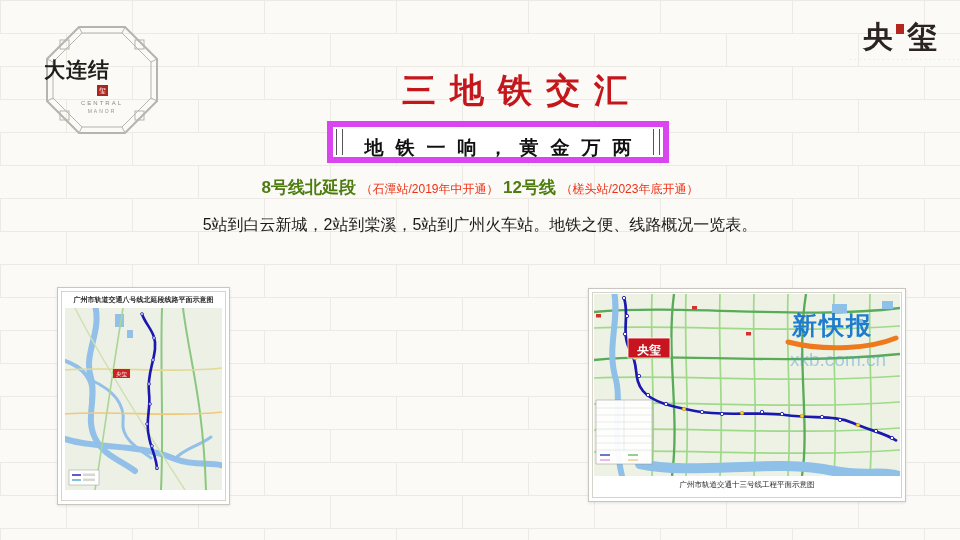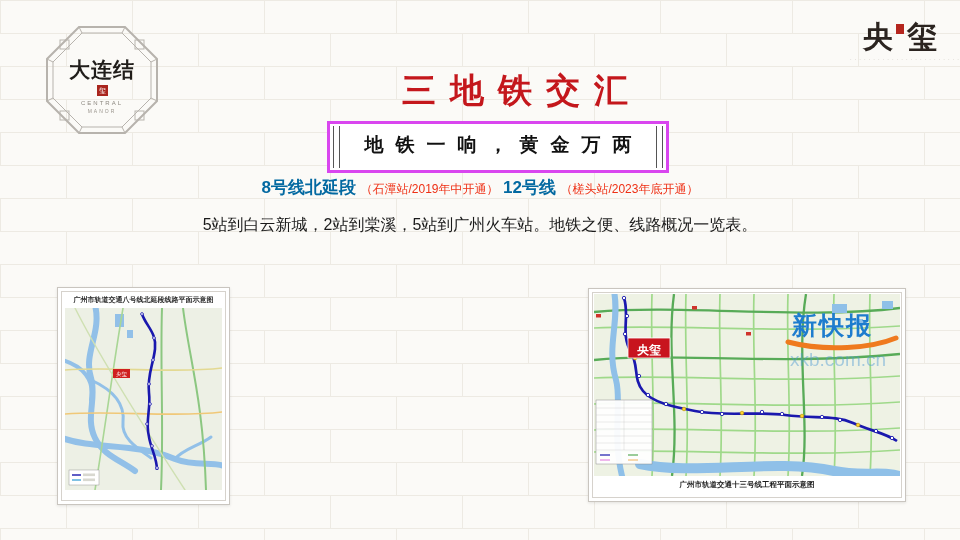--- a/index.html
+++ b/index.html
@@ -3,69 +3,69 @@
 <meta charset="utf-8">
 <style>
   html,body{margin:0;padding:0;}
   body{width:960px;height:540px;font-family:"Liberation Sans",sans-serif;}
   .slide{position:relative;width:960px;height:540px;background:#fbfaf7;overflow:hidden;}
   .bricks{position:absolute;left:0;top:0;width:960px;height:540px;}
 
   
   .logo-left{position:absolute;left:44px;top:24px;width:116px;height:112px;}
   .logo-left svg{position:absolute;left:0;top:0;}
-  .ll-name{position:absolute;left:0;top:32px;width:100%;text-align:center;
+  .ll-name{position:absolute;left:0;top:32px;width:100%;
     font-family:"DejaVu Serif",serif;font-weight:bold;font-size:21px;color:#201d1a;letter-spacing:1px;}
   .ll-seal{position:absolute;left:53px;top:61px;width:11px;height:11px;background:#a9251d;
     color:#fff;font-size:7px;line-height:11px;text-align:center;}
   .ll-en1{position:absolute;left:0;top:76px;width:100%;text-align:center;font-size:6px;
     letter-spacing:2px;color:#8d8880;}
   .ll-en2{position:absolute;left:0;top:84px;width:100%;text-align:center;font-size:5px;
     letter-spacing:2px;color:#9a958d;}
 
   
   .logo-right{position:absolute;left:850px;top:20px;width:100px;height:52px;text-align:center;}
   .lr-name{display:flex;justify-content:center;align-items:flex-end;
     font-family:"DejaVu Serif",serif;font-weight:bold;font-size:30px;color:#2b2420;line-height:34px;}
   .lr-seal{display:inline-block;width:8px;height:10px;background:#b5261e;margin:0 3px 20px 3px;}
   .lr-tagline{margin-top:2px;font-size:5px;letter-spacing:3px;color:#b0a79e;white-space:nowrap;}
 
   
   .main-title{position:absolute;left:0;top:68px;width:100%;margin:0;text-align:center;
     font-family:"DejaVu Serif",serif;font-weight:900;font-size:34px;letter-spacing:14px;
     color:#c4171c;transform:translateX(42px);}
-  .banner{position:absolute;left:327px;top:121px;width:342px;height:52px;background:#fff;
-    border:3px solid #d946ef;box-sizing:border-box;}
+  .banner{position:absolute;left:327px;top:121px;width:342px;height:42px;background:#fff;
+    border:6px solid #d946ef;box-sizing:border-box;}
   .banner:before,.banner:after{content:"";position:absolute;top:2px;bottom:2px;width:5px;
     border-left:1px solid #555;border-right:1px solid #555;}
   .banner:before{left:3px;}
   .banner:after{right:3px;}
   .banner span{display:block;text-align:center;line-height:40px;
     font-family:"DejaVu Serif",serif;font-weight:bold;font-size:19px;letter-spacing:12px;
     color:#111;padding-left:12px;}
 
   
   .body-copy{position:absolute;left:0;top:170px;width:100%;text-align:center;line-height:35px;color:#141414;}
-  .body-copy .b{font-weight:bold;font-size:17px;color:#0369a1;}
+  .body-copy .b{font-weight:bold;font-size:17px;color:#4d7c0f;}
   .body-copy .r{font-size:12px;color:#ee2f14;text-align:right;}
   .body-copy .n{font-size:16px;color:#1a1a1a;}
 
   
   .card{position:absolute;background:#fff;border:1px solid #c9c5bf;
     box-shadow:inset 0 0 0 3px #fff,inset 0 0 0 4px #d6d2cc,0 1px 3px rgba(0,0,0,.10);}
   .card8{left:57px;top:287px;width:171px;height:216px;}
   .card8 .map-title{margin:7px 4px 3px 4px;text-align:center;font-size:7px;font-weight:bold;color:#2a2a2a;}
   .card8 svg{display:block;margin:0 auto;}
   .card12{left:237px;top:288px;width:326px;height:212px;background:#fff;border:7px solid #c4c1ba;
     outline:1px solid #98948d;box-shadow:inset 0 0 0 1px #98948d;box-sizing:border-box;padding:4px 4px 0 4px;}
   .card12 svg{display:block;border:1px solid #8a867f;box-sizing:border-box;}
   .card12 .map-caption{height:14px;line-height:14px;text-align:center;font-size:6.5px;color:#222;}
   .card13{left:588px;top:288px;width:318px;height:214px;box-sizing:border-box;padding:5px 5px 0 5px;}
   .card13 svg{display:block;}
-  .card13 .map-caption{height:18px;line-height:18px;text-align:center;font-size:7.5px;font-weight:bold;color:#1c1c1c;}
+  .card13 .map-caption{height:18px;line-height:18px;text-align:center;font-size:7.5px;font-weight:normal;color:#1c1c1c;}
 </style>
 </head>
 <body>
 
 <div class="slide">
 
   <svg class="bricks" width="960" height="540">
     <defs>
       <pattern id="brick" width="132" height="66" patternUnits="userSpaceOnUse">
         <rect width="132" height="66" fill="#fbfaf7"></rect>

